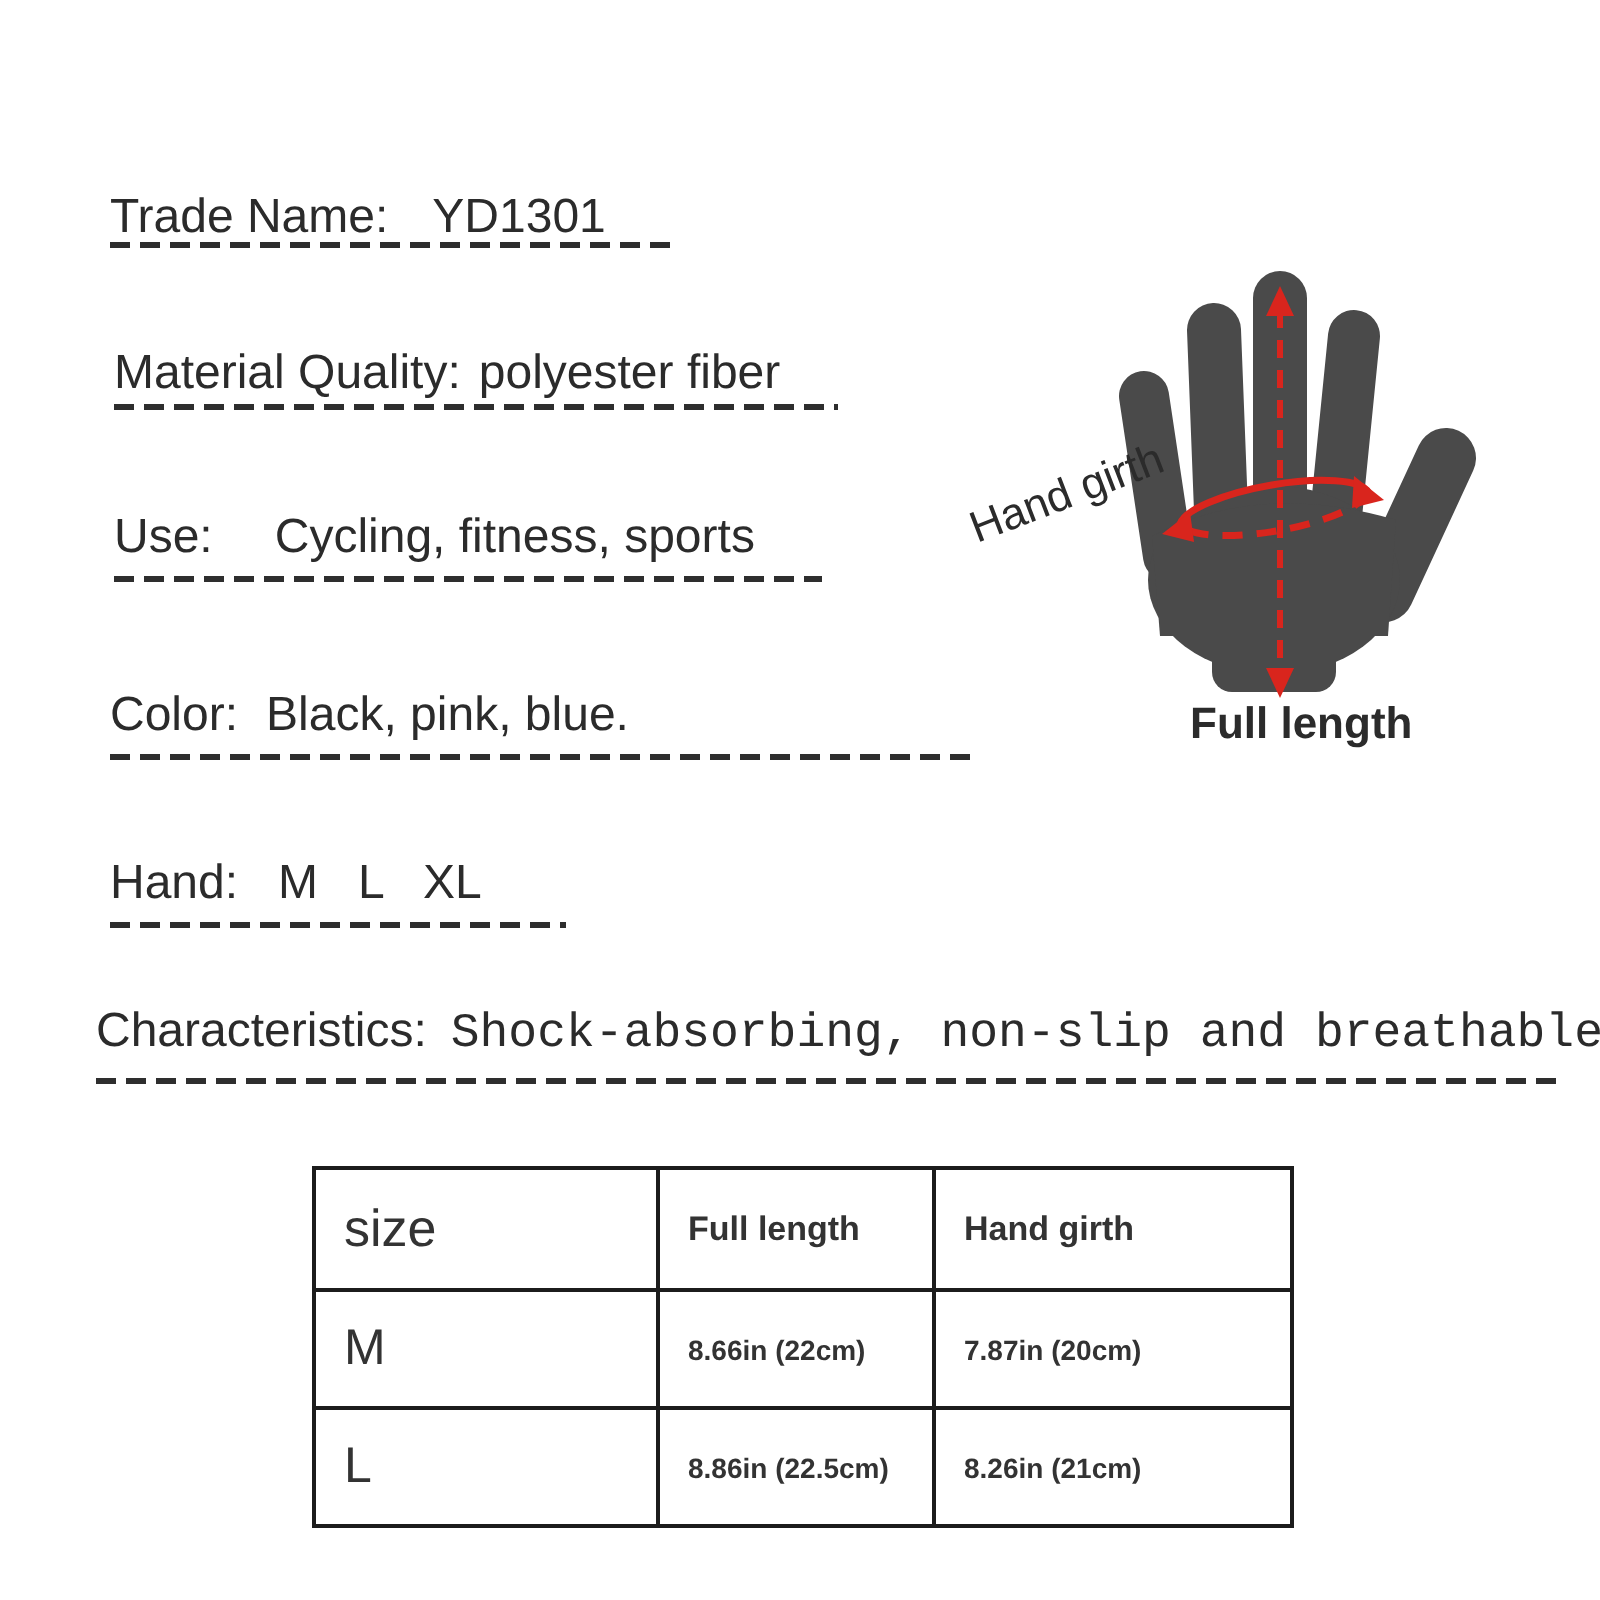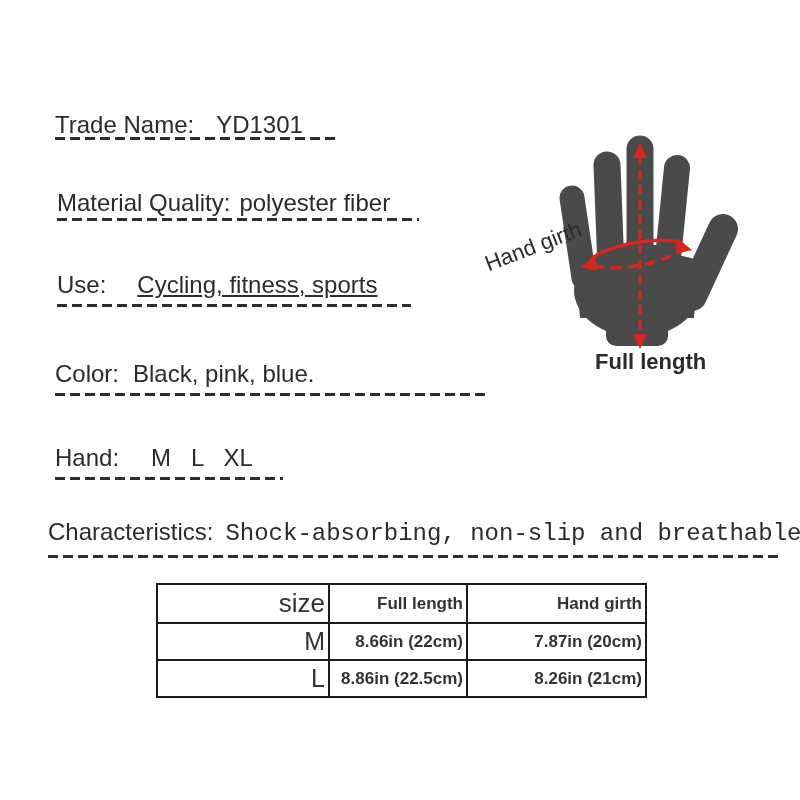--- a/index.html
+++ b/index.html
@@ -3,44 +3,44 @@
 <meta charset="utf-8">
 <style>
   html,body{margin:0;padding:0;}
   body{
     width:800px;height:800px;position:relative;background:#ffffff;
     font-family:"Liberation Sans","DejaVu Sans",sans-serif;
     color:#2b2b2b;overflow:hidden;
   }
   .spec{position:absolute;white-space:nowrap;}
   .spec-text{display:flex;align-items:baseline;line-height:28px;font-size:24px;color:#2b2b2b;}
-  .spec-label{white-space:pre;margin-top:16px;}
+  .spec-label{white-space:pre;}
   .spec-value{white-space:pre;}
   .dash-line{
     height:3px;
     background:repeating-linear-gradient(to right,#2e2e2e 0 10px,transparent 10px 15px);
   }
   
   .size-table{
     position:absolute;left:156px;top:583px;
     border-collapse:collapse;table-layout:fixed;
   }
   .size-table td,.size-table th{
-    border:2px solid #1c1c1c;text-align:right;vertical-align:middle;
-    padding:3px;color:#333333;
+    border:2px solid #1c1c1c;text-align:left;vertical-align:middle;
+    padding:14px;color:#333333;
   }
   .col-size{width:172px;}
   .col-full{width:138px;}
   .col-girth{width:179px;}
   .size-table .hdr-row{height:29px;}
   .size-table .data-row{height:31px;}
   .hdr-size{font-size:26px;font-weight:normal;}
   .hdr-small{font-size:17px;font-weight:bold;}
   .cell-size{font-size:25px;font-weight:normal;}
-  .cell-val{font-size:17px;font-weight:bold;white-space:pre;}
+  .cell-val{font-size:14px;font-weight:bold;white-space:pre;}
   
   .hand-svg{position:absolute;left:480px;top:128px;width:300px;height:240px;}
   .hand-girth-label{
     position:absolute;left:486px;top:252px;font-size:22px;color:#2b2b2b;
     transform:rotate(-21deg);transform-origin:left center;white-space:nowrap;
   }
   .full-length-label{
     position:absolute;left:595px;top:349px;font-size:22px;font-weight:bold;
     color:#2b2b2b;white-space:nowrap;
   }
@@ -60,37 +60,37 @@
   <div class="spec-text">
     <span class="spec-label">Material Quality:</span>
     <span class="spec-value" style="margin-left:9px;">polyester fiber</span>
   </div>
   <div class="dash-line" style="width:362px;margin-top:1px;"></div>
 </div>
 
 <div class="spec" style="left:57px;top:255px;">
   <div class="spec-text">
     <span class="spec-label">Use:</span>
-    <span class="spec-value" style="margin-left:31px;text-decoration:underline;">Cycling, fitness, sports</span>
+    <span class="spec-value" style="margin-left:31px;">Cycling, fitness, sports</span>
   </div>
   <div class="dash-line" style="width:354px;margin-top:5px;"></div>
 </div>
 
 <div class="spec" style="left:55px;top:344px;">
   <div class="spec-text">
     <span class="spec-label">Color:</span>
     <span class="spec-value" style="margin-left:14px;">Black, pink, blue.</span>
   </div>
   <div class="dash-line" style="width:430px;margin-top:5px;"></div>
 </div>
 
 <div class="spec" style="left:55px;top:428px;">
   <div class="spec-text">
     <span class="spec-label">Hand:</span>
-    <span class="spec-value" style="margin-left:32px;">M   L   XL</span>
+    <span class="spec-value" style="margin-left:20px;">M   L   XL</span>
   </div>
   <div class="dash-line" style="width:228px;margin-top:5px;"></div>
 </div>
 
 <div class="spec" style="left:48px;top:502px;">
   <div class="spec-text">
     <span class="spec-label">Characteristics:</span>
     <span class="spec-value" style="margin-left:12px;font-family:Liberation Mono, monospace;">Shock-absorbing, non-slip and breathable</span>
   </div>
   <div class="dash-line" style="width:730px;margin-top:7px;"></div>

